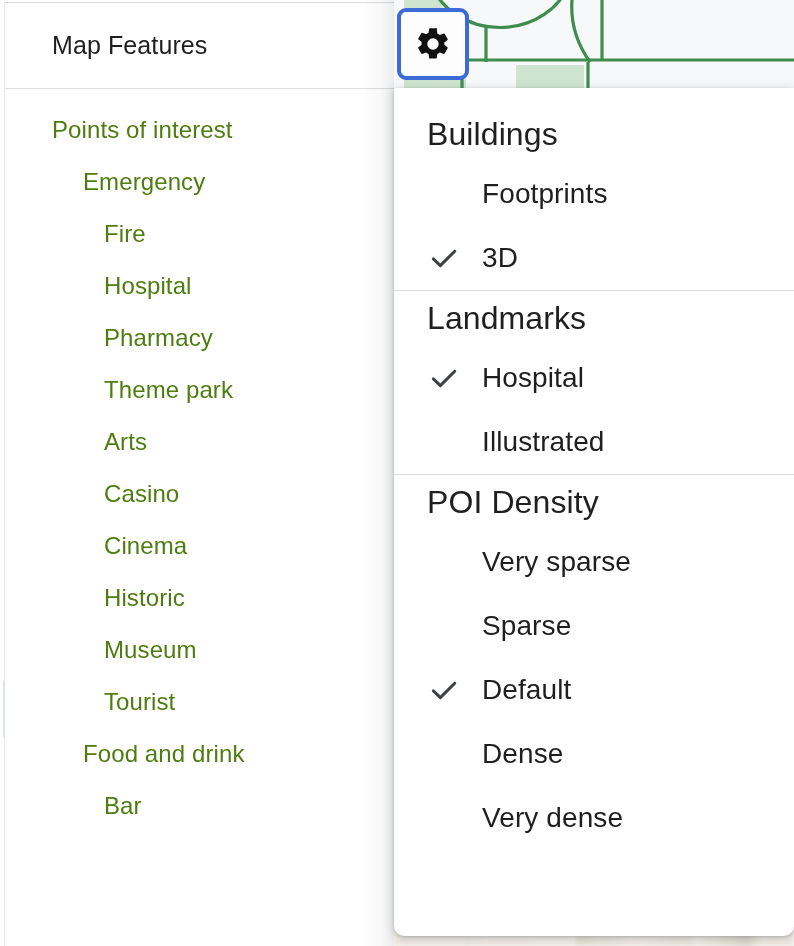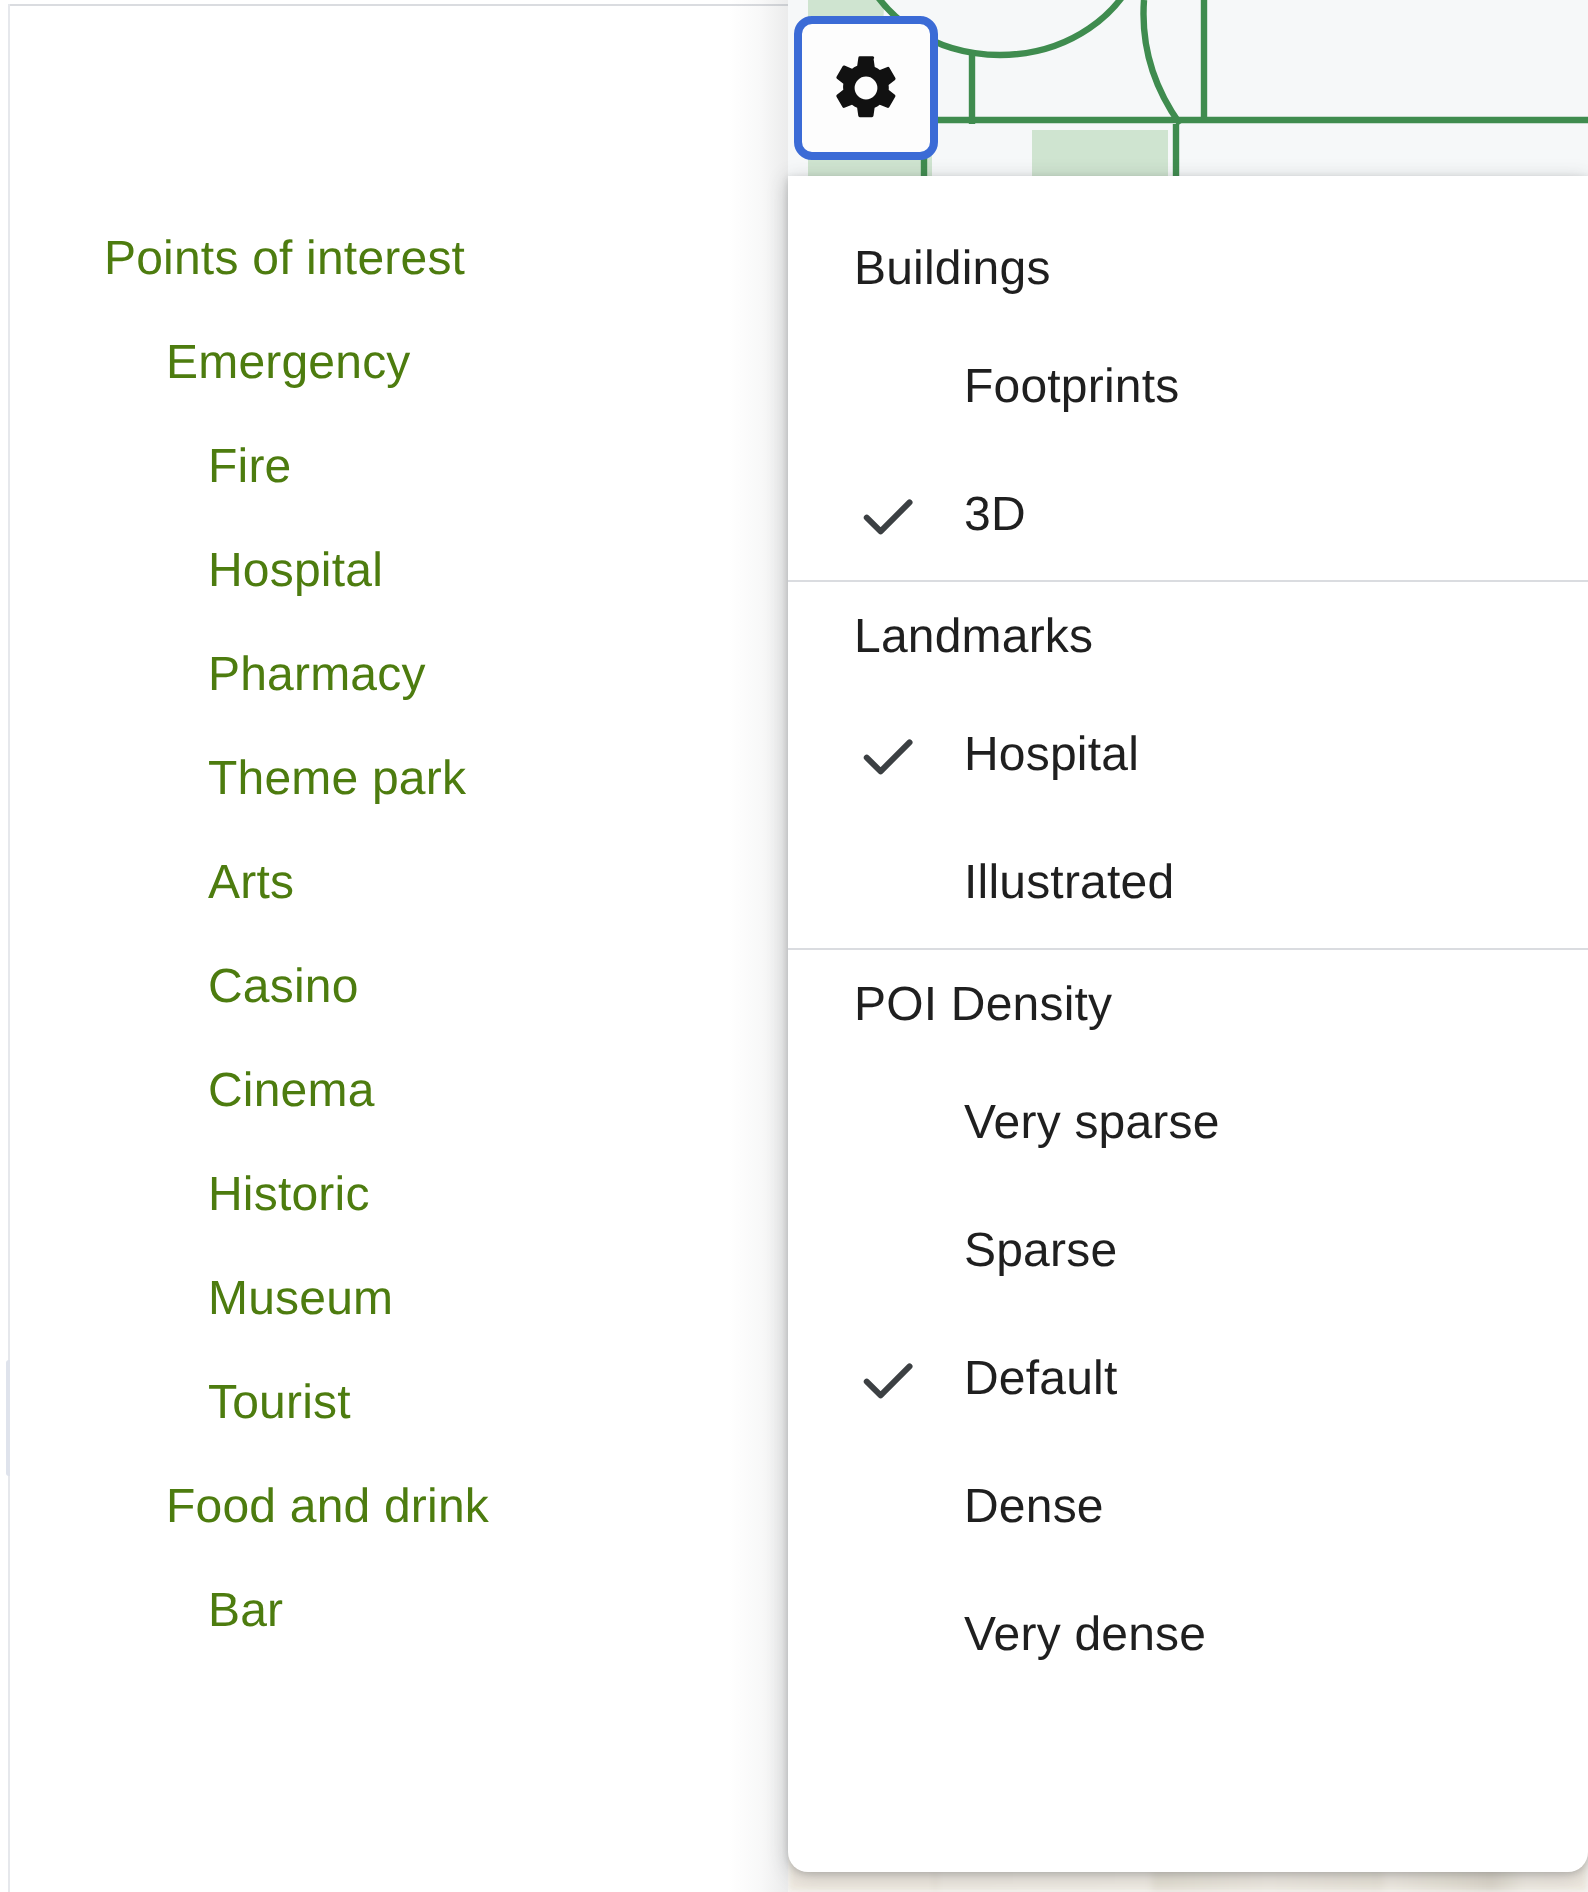--- a/index.html
+++ b/index.html
@@ -179,32 +179,32 @@
   .menu-divider {
     height: 1px;
     background: #dadce0;
     margin: 0;
   }
   .menu-header {
     height: 55px;
     display: flex;
     align-items: center;
     padding-left: 33px;
-    font-size: 24px;
+    font-size: 32px;
     color: #1f1f1f;
     white-space: nowrap;
     letter-spacing: .1px;
   }
   .menu-section.first .menu-header { margin-top: 19px; }
   .menu-item {
     height: 64px;
     display: flex;
     align-items: center;
     padding-left: 33px;
-    font-size: 24px;
+    font-size: 28px;
     color: #1f1f1f;
     cursor: pointer;
     white-space: nowrap;
     letter-spacing: .1px;
   }
   .check-slot {
     width: 55px;
     flex: 0 0 55px;
     display: flex;
     align-items: center;
@@ -239,20 +239,23 @@
       </g>
     </svg>
     <div class="map-bottom-strip"></div>
   </div>
 
   <div class="left-panel">
     <div class="panel-top-rule"></div>
     <div class="panel-left-rule"></div>
     <div class="panel-left-rule-accent"></div>
 
+    <div class="panel-header">
+      <div class="panel-title">Map Features</div>
+    </div>
 
     <div class="feature-list">
       <div class="feature-item lvl-0">
           <span>Points of interest</span>
         </div>
       <div class="feature-item lvl-1">
           <span>Emergency</span>
         </div>
       <div class="feature-item lvl-2">
           <span>Fire</span>

